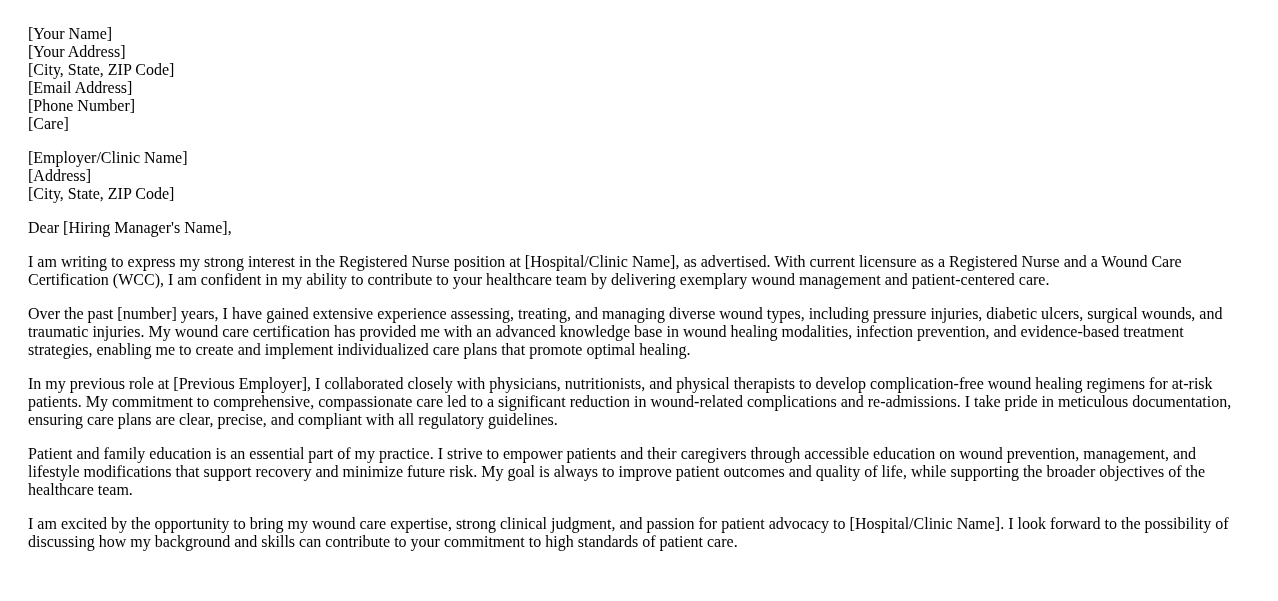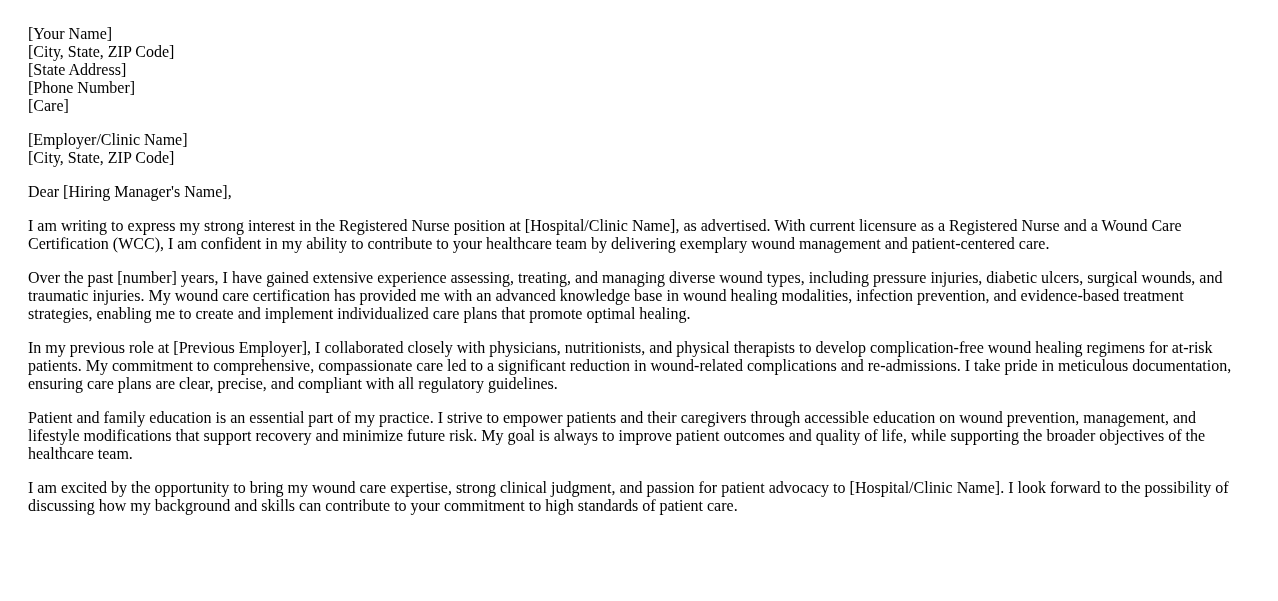--- a/index.html
+++ b/index.html
@@ -24,28 +24,30 @@
     display: block;
   }
 </style>
 </head>
 <body>
 
 <div class="page">
 
   <div class="para">
     <span class="line">[Your Name]</span>
+    <span class="line">[Your Address]</span>
     <span class="line">[City, State, ZIP Code]</span>
-    <span class="line">[State Address]</span>
+    <span class="line">[Email Address]</span>
     <span class="line">[Phone Number]</span>
     <span class="line">[Care]</span>
   </div>
 
   <div class="para">
     <span class="line">[Employer/Clinic Name]</span>
+    <span class="line">[Address]</span>
     <span class="line">[City, State, ZIP Code]</span>
   </div>
 
   <div class="para">Dear [Hiring Manager's Name],</div>
 
   <div class="para">I am writing to express my strong interest in the Registered Nurse position at [Hospital/Clinic Name], as advertised. With current licensure as a Registered Nurse and a Wound Care Certification (WCC), I am confident in my ability to contribute to your healthcare team by delivering exemplary wound management and patient-centered care.</div>
 
   <div class="para">Over the past [number] years, I have gained extensive experience assessing, treating, and managing diverse wound types, including pressure injuries, diabetic ulcers, surgical wounds, and traumatic injuries. My wound care certification has provided me with an advanced knowledge base in wound healing modalities, infection prevention, and evidence-based treatment strategies, enabling me to create and implement individualized care plans that promote optimal healing.</div>
 
   <div class="para">In my previous role at [Previous Employer], I collaborated closely with physicians, nutritionists, and physical therapists to develop complication-free wound healing regimens for at-risk patients. My commitment to comprehensive, compassionate care led to a significant reduction in wound-related complications and re-admissions. I take pride in meticulous documentation, ensuring care plans are clear, precise, and compliant with all regulatory guidelines.</div>

